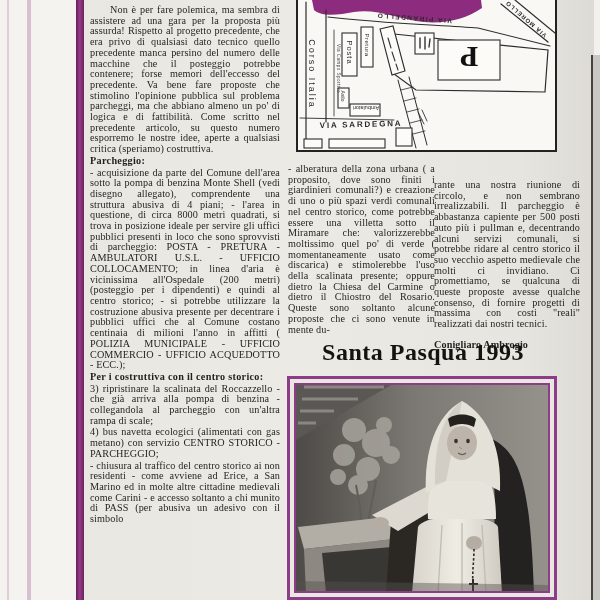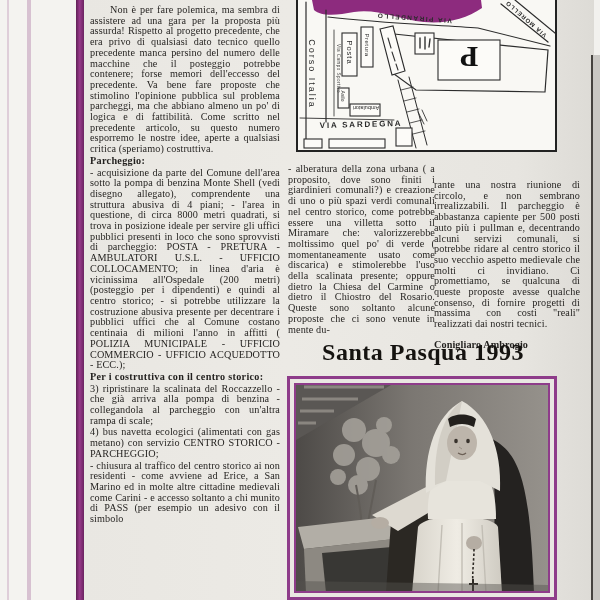--- a/index.html
+++ b/index.html
@@ -68,21 +68,21 @@
   <div class="paper"></div>
   <div class="purple-bar"></div>
 
   <div class="col" id="col-left">
     <p class="indent">Non è per fare polemica, ma sembra di assistere ad una gara per la proposta più assurda! Rispetto al progetto precedente, che era privo di qualsiasi dato tecnico quello precedente manca persino del numero delle macchine che il posteggio potrebbe contenere; forse memori dell'eccesso del precedente. Va bene fare proposte che stimolino l'opinione pubblica sul problema parcheggi, ma che abbiano almeno un po' di logica e di fattibilità. Come scritto nel precedente articolo, su questo numero esporremo le nostre idee, aperte a qualsiasi critica (speriamo) costruttiva.</p>
     <p class="bold">Parcheggio:</p>
     <p>- acquisizione da parte del Comune dell'area sotto la pompa di benzina Monte Shell (vedi disegno allegato), comprendente una struttura abusiva di 4 piani; - l'area in questione, di circa 8000 metri quadrati, si trova in posizione ideale per servire gli uffici pubblici presenti in loco che sono sprovvisti di parcheggio: POSTA - PRETURA - AMBULATORI U.S.L. - UFFICIO COLLOCAMENTO; in linea d'aria è vicinissima all'Ospedale (200 metri) (posteggio per i dipendenti) e quindi al centro storico; - si potrebbe utilizzare la costruzione abusiva presente per decentrare i pubblici uffici che al Comune costano centinaia di milioni l'anno in affitti ( POLIZIA MUNICIPALE - UFFICIO COMMERCIO - UFFICIO ACQUEDOTTO - ECC.);</p>
     <p class="bold">Per i costruttiva con il centro storico:</p>
     <p>3) ripristinare la scalinata del Roccazzello - che già arriva alla pompa di benzina - collegandola al parcheggio con un'altra rampa di scale;</p>
     <p>4) bus navetta ecologici (alimentati con gas metano) con servizio CENTRO STORICO - PARCHEGGIO;</p>
-    <p>- chiusura al traffico del centro storico ai non residenti - come avviene ad Erice, a San Marino ed in molte altre cittadine medievali come Carini - e accesso soltanto a chi munito di PASS (per esempio un adesivo con il simbolo</p>
+    <p>- chiusura al traffico del centro storico ai non residenti - come avviene ad Erice, a San Marino ed in molte altre cittadine medievali come Carini - e accesso soltanto a chi munito di PASS (per abusiva un adesivo con il simbolo</p>
   </div>
 
   <div class="col" id="col-mid">
     <p>- alberatura della zona urbana ( a proposito, dove sono finiti  i giardinieri comunali?) e creazione di uno o più spazi verdi comunali nel centro storico, come potrebbe essere una villetta sotto il Miramare che: valorizzerebbe moltissimo quel po' di verde ( momentaneamente usato come discarica) e stimolerebbe l'uso della scalinata presente; oppure dietro la Chiesa del Carmine o dietro il Chiostro del Rosario. Queste sono soltanto alcune proposte che ci sono venute in mente du-</p>
   </div>
 
   <div class="col" id="col-right">
     <p>rante una nostra riunione di circolo, e non sembrano irrealizzabili. Il parcheggio è abbastanza capiente per 500 posti auto più i pullman e, decentrando alcuni servizi comunali, si potrebbe ridare al centro storico il suo vecchio aspetto medievale che molti ci invidiano. Ci promettiamo, se qualcuna di queste proposte avesse qualche consenso, di fornire progetti di massima con costi "reali" realizzati dai nostri tecnici.</p>
     <p class="byline">Conigliaro Ambrogio</p>
   </div>

